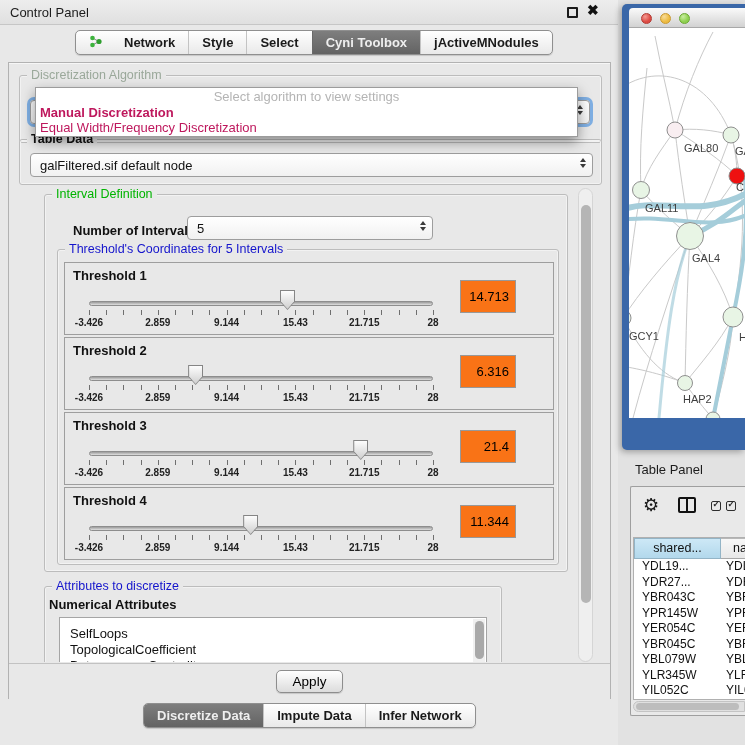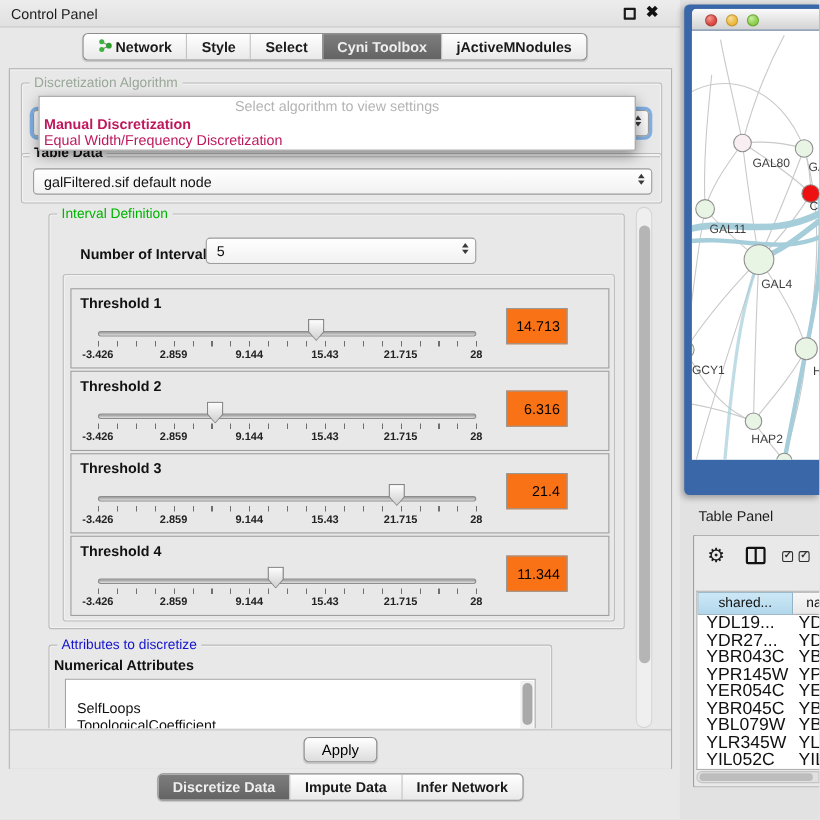--- a/index.html
+++ b/index.html
@@ -9,21 +9,21 @@
 
   
   #control-panel { left:0; top:0; width:618px; height:745px; background:#e8e8e8; }
   .cp-header { left:0; top:0; width:618px; height:25px; background:linear-gradient(#ededed,#e0e0e0); border-bottom:1px solid #c6c6c6; }
   .cp-title { left:10px; top:0; line-height:25px; font-size:13px; color:#1c1c1c; }
   .float-icon { left:567px; top:7px; width:11px; height:11px; border:2px solid #1a1a1a; border-radius:1px; cursor:pointer; }
   .close-icon { left:587px; top:2px; font-size:14px; font-weight:bold; color:#111; cursor:pointer; }
 
   
   .seg { display:flex; height:25px; border:1px solid #8f8f8f; border-radius:5px; overflow:hidden; background:linear-gradient(#ffffff,#e9e9e9); box-shadow:0 1px 1px rgba(0,0,0,.15); }
-  .seg .s { display:flex; align-items:center; gap:3px; padding:0 13px; font-size:13px; font-weight:600; color:#1a1a1a; border-left:1px solid #c3c3c3; cursor:pointer; white-space:nowrap; }
+  .seg .s { display:flex; align-items:center; gap:22px; padding:0 13px; font-size:13px; font-weight:600; color:#1a1a1a; border-left:1px solid #c3c3c3; cursor:pointer; white-space:nowrap; }
   .seg .s:first-child { border-left:none; }
   .seg .s.sel { background:linear-gradient(#7e7e7e,#636363); color:#efefef; border-left-color:#6a6a6a; }
 
   #top-tabs { left:75px; top:30px; }
   #bottom-tabs { left:143px; top:703px; }
 
   
   .outer-panel { left:8px; top:62px; width:603px; height:637px; border:1px solid #b2b2b2; background:#e8e8e8; box-shadow:inset 0 1px 0 #f6f6f6; }
 
   
@@ -89,21 +89,21 @@
   .gear { position:absolute; left:12px; top:7px; font-size:18px; color:#1b1b1b; cursor:pointer; }
   .colsplit { position:absolute; left:47px; top:10px; width:18px; height:16px; border:2px solid #111; border-radius:2px; cursor:pointer; }
   .colsplit::after { content:''; position:absolute; left:6px; top:0; bottom:0; width:2px; background:#111; }
   .cbx { position:absolute; top:14px; width:10px; height:10px; border:1.5px solid #2e2e2e; border-radius:2px; cursor:pointer; }
   .cbx::after { content:'\2713'; position:absolute; left:0.5px; top:-3px; font-size:9px; font-weight:bold; color:#2e2e2e; }
   .tp-table { position:absolute; left:2px; top:50px; width:112px; height:163px; background:#fff; border:1px solid #b0b0b0; border-right:none; overflow:hidden; }
   .tp-hrow { position:absolute; left:0; top:0; right:0; height:21px; display:flex; font-size:12.5px; }
   .tp-h1 { width:87px; background:linear-gradient(#cde8f6,#b2d8ec); border:1px solid #93b4c6; text-align:center; line-height:19px; overflow:hidden; cursor:pointer; }
   .tp-h2 { flex:1; background:linear-gradient(#f7f7f7,#e8e8e8); border-top:1px solid #b8b8b8; border-bottom:1px solid #a8a8a8; padding-left:12px; line-height:19px; overflow:hidden; cursor:pointer; }
   .tp-rows { position:absolute; left:0; top:21px; right:0; bottom:0; }
-  .tp-row { display:flex; height:15.5px; font-size:16px; line-height:15.5px; cursor:default; }
+  .tp-row { display:flex; height:15.5px; font-size:12px; line-height:15.5px; cursor:default; }
   .tp-c1 { width:87px; padding-left:8px; overflow:hidden; white-space:nowrap; }
   .tp-c2 { flex:1; padding-left:5px; overflow:hidden; white-space:nowrap; }
   .hscroll { position:absolute; left:2px; top:214px; width:112px; height:11px; background:#e0e0e0; border:1px solid #c4c4c4; border-radius:6px 0 0 6px; }
   .hscroll .thumbh { position:absolute; left:2px; top:1px; width:103px; height:7px; background:#bdbdbd; border-radius:4px; }
 
   svg text { font-family:"Liberation Sans",sans-serif; }
 </style>
 </head>
 <body>
 
@@ -173,20 +173,21 @@
       <div class="abs" style="left:28px; top:28px; font-size:13px; font-weight:bold;">Number of Intervals</div>
       <div class="combo" style="left:142px; top:21px; width:246px;">
         <span>5</span>
         <span class="stepper">
             <span class="arr-up"></span>
             <span class="arr-down"></span>
           </span>
       </div>
 
       <div class="tgroup" style="left:12px; top:54px; width:502px; height:316px;">
+        <span class="tgroup-label t-blue">Threshold's Coordinates for 5 Intervals</span>
 
         <div class="abs" style="left:6px; top:12px;">
 
           <div class="thr">
             <div class="thr-label">Threshold 1</div>
             <div class="trackzone">
               <div class="track"></div>
               <div class="thumb-outer" style="left: 57.7%;">
                   <div class="thumb-inner"></div>
                 </div>
@@ -256,21 +257,21 @@
           </div>
 
         </div>
       </div>
     </div>
 
     <div class="tgroup" style="left:30px; top:398px; width:458px; height:120px;">
       <span class="tgroup-label t-blue">Attributes to discretize</span>
       <div class="abs" style="left:4px; top:10px; font-size:13px; font-weight:bold;">Numerical Attributes</div>
       <div class="attr-list" style="left:14px; top:30px; width:428px; height:86px;">
-        <div class="attr-item" style="padding-top:18px;">SelfLoops</div>
+        <div class="attr-item" style="padding-top:8px;">SelfLoops</div>
         <div class="attr-item">TopologicalCoefficient</div>
         <div class="attr-item">BetweennessCentrality</div>
         <div class="list-scroll">
             <div class="thumbv2"></div>
           </div>
       </div>
     </div>
   </div>
 
   <div class="vscroll abs">

